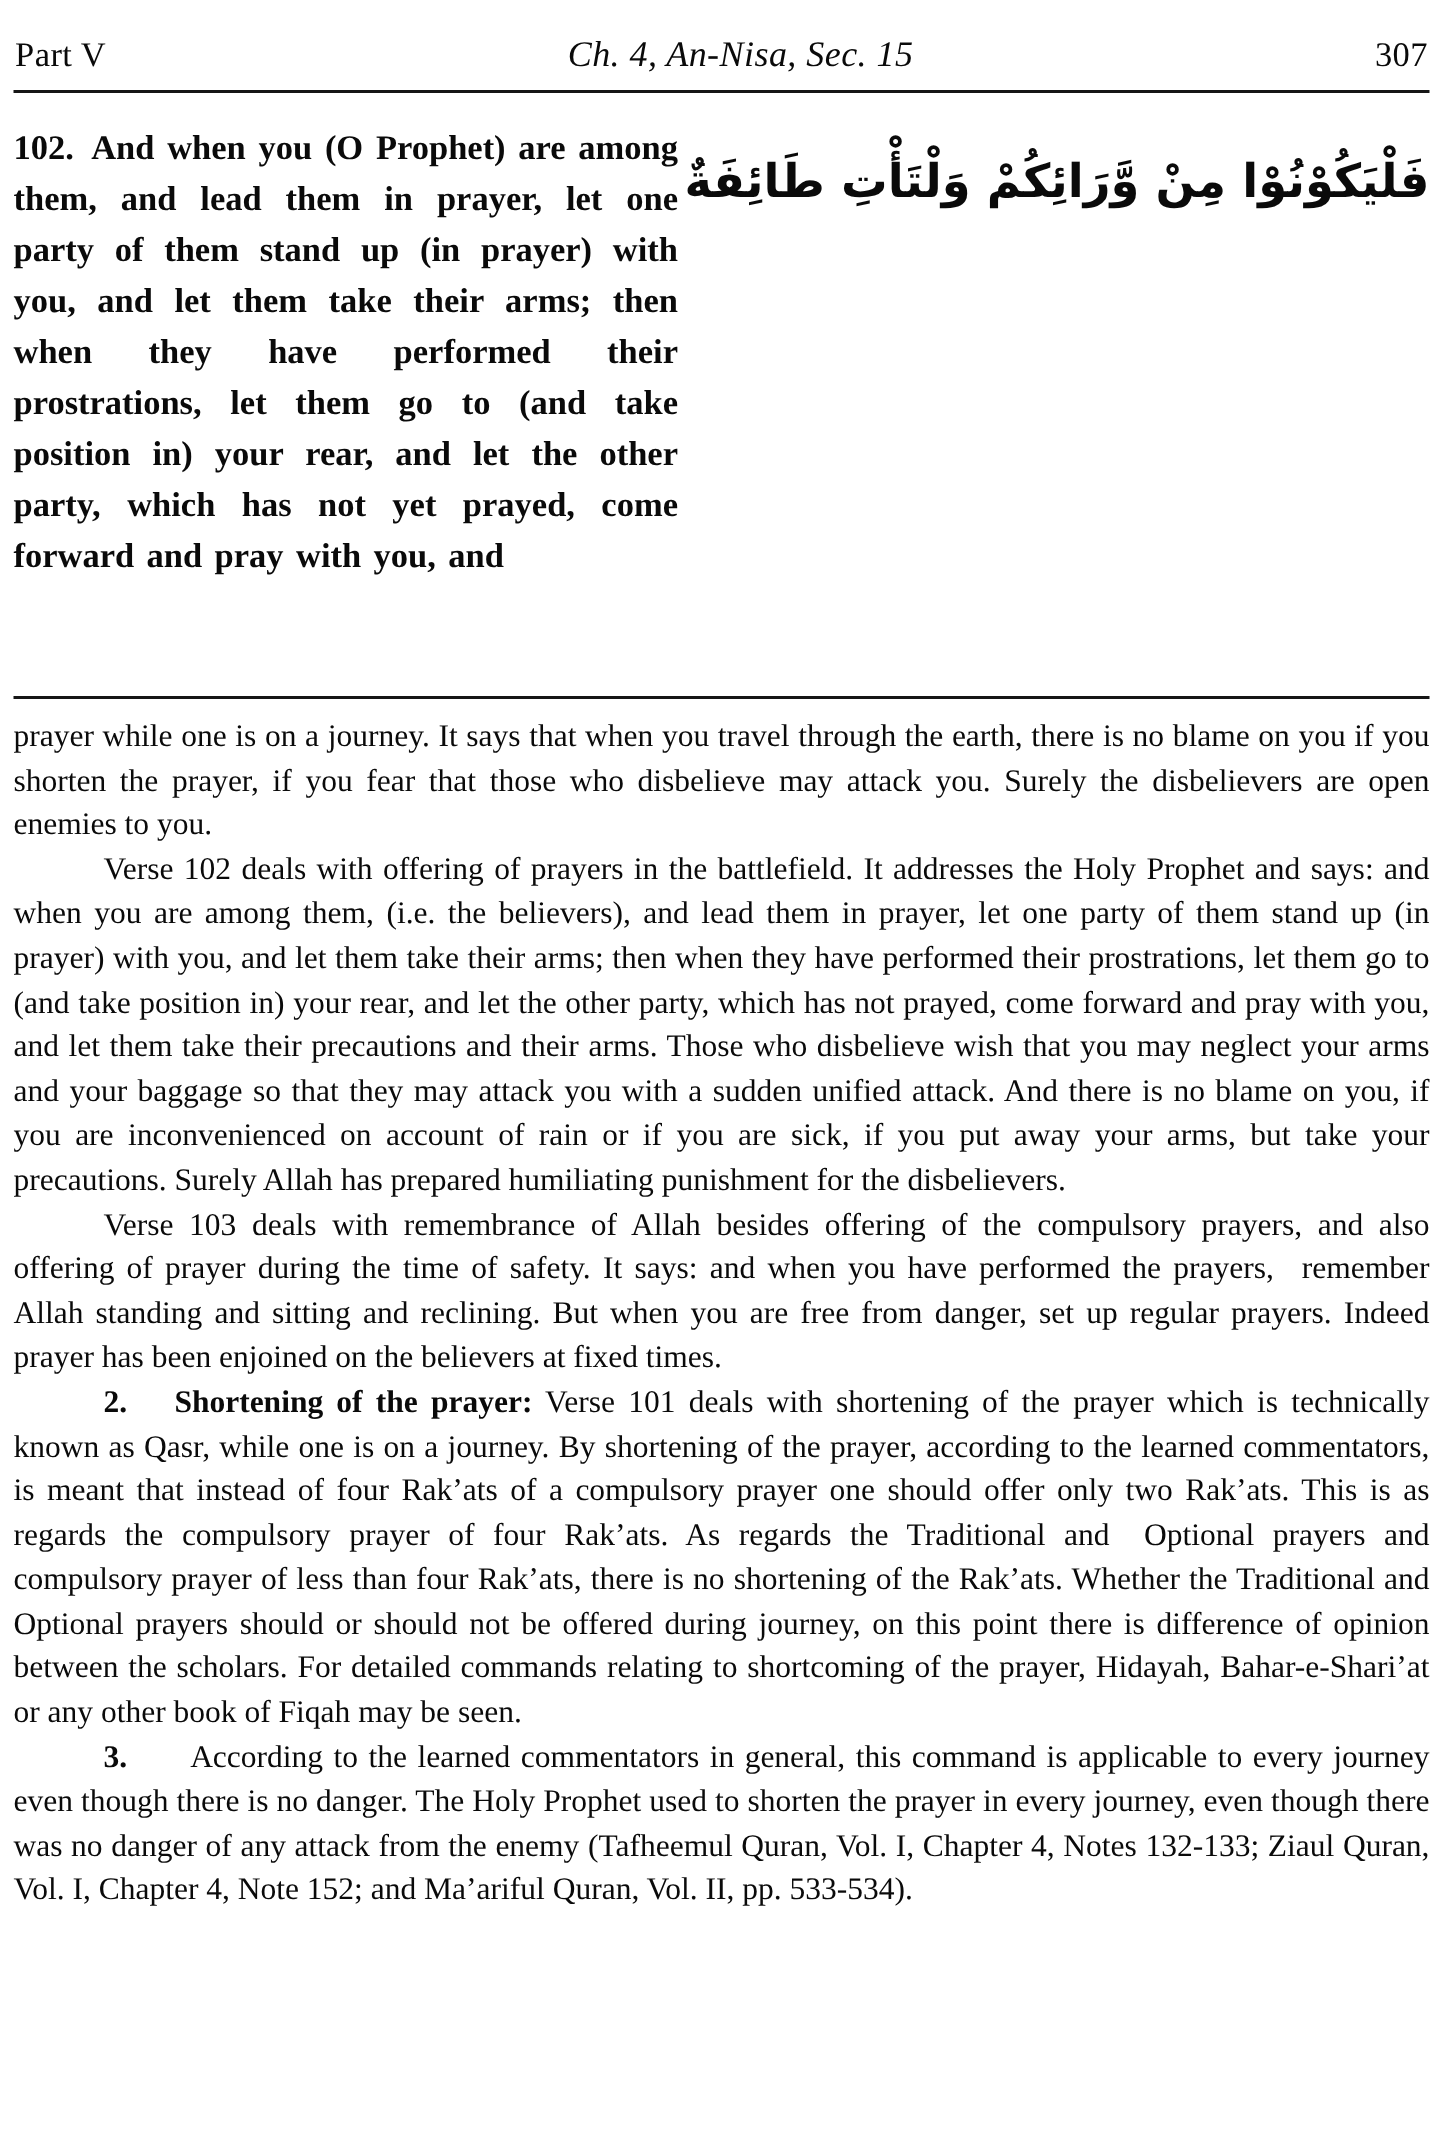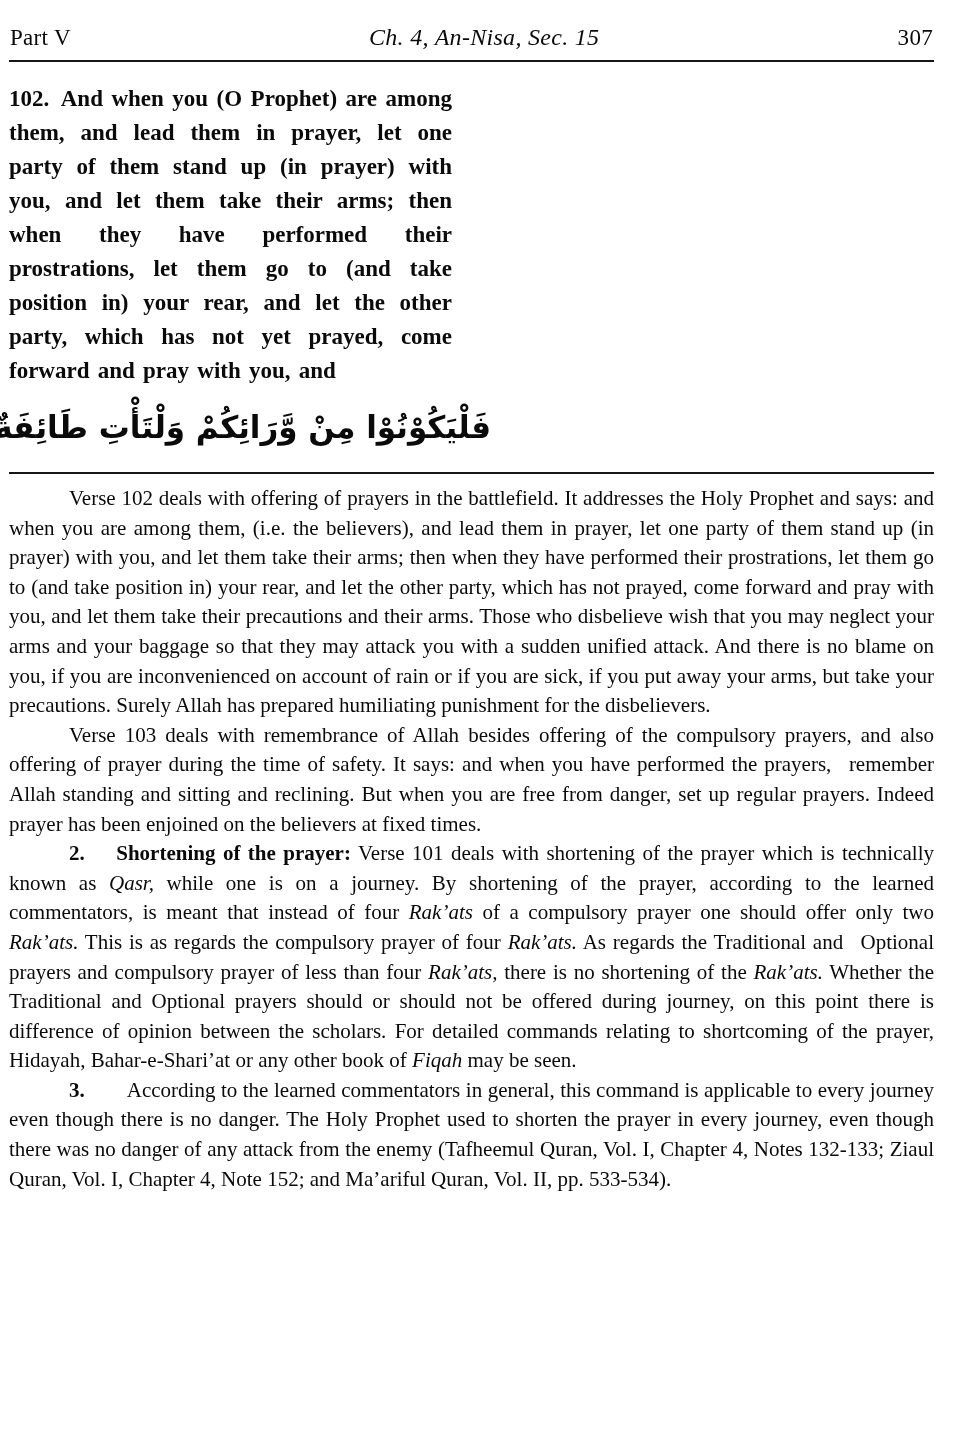--- a/index.html
+++ b/index.html
@@ -3,35 +3,34 @@
 <meta charset="utf-8">
 <style>
   * { margin: 0; padding: 0; box-sizing: border-box; }
   html, body { background: #ffffff; }
   body {
     width: 960px; height: 1430px;
     overflow: hidden;
     color: #0a0a0a;
     font-family: "Liberation Serif", serif;
   }
-  .page { padding: 6px 26px 0 9px; }
+  .page { padding: 6px 7px 0 9px; }
 
   .page-header {
     display: flex; justify-content: space-between; align-items: baseline;
     font-size: 23px; letter-spacing: 0.3px;
     padding: 2px 1px 9px 1px;
   }
   .page-header .chapter { font-style: italic; font-size: 24px; margin-top: 16px; }
   .rule { height: 2px; background: #161616; }
 
   .verse-row {
     display: flex; justify-content: space-between;
     padding: 20px 0 14px 0;
     min-height: 402px;
-    flex-direction: column;
   }
   .translation {
     width: 443px;
     font-weight: bold;
     font-size: 23px;
     line-height: 34px;
     text-align: justify;
     word-spacing: 2.5px;
   }
   .arabic {
@@ -48,21 +47,21 @@
   .arabic-line { white-space: nowrap; }
 
   .commentary {
     padding-top: 10px;
     font-size: 21px;
     line-height: 29.6px;
     text-align: justify;
   }
   .commentary p.indent { text-indent: 60px; }
   .commentary .b { font-weight: bold; }
-  .commentary .i { font-style: italic; }
+  .commentary .i { }
 </style>
 </head>
 <body>
 
 <div class="page">
 
   <header class="page-header">
     <span class="part">Part V</span>
     <span class="chapter">Ch. 4, An-Nisa, Sec. 15</span>
     <span class="pageno">307</span>
@@ -73,19 +72,20 @@
   <section class="verse-row">
     <div class="translation">102. And when you (O Prophet) are among them, and lead them in prayer, let one party of them stand up (in prayer) with you, and let them take their arms; then when they have performed their prostrations, let them go to (and take position in) your rear, and let the other party, which has not yet prayed, come forward and pray with you, and</div>
     <div class="arabic">
         <div class="arabic-line">فَلْيَكُوْنُوْا مِنْ وَّرَائِكُمْ وَلْتَأْتِ طَائِفَةٌ</div>
       </div>
   </section>
 
   <div class="rule"></div>
 
   <section class="commentary">
+      <p class=""><span>prayer while one is on a journey. It says that when you travel through the earth, there is no blame on you if you shorten the prayer, if you fear that those who disbelieve may attack you. Surely the disbelievers are open enemies to you.</span></p>
       <p class="indent"><span>Verse 102 deals with offering of prayers in the battlefield. It addresses the Holy Prophet and says: and when you are among them, (i.e. the believers), and lead them in prayer, let one party of them stand up (in prayer) with you, and let them take their arms; then when they have performed their prostrations, let them go to (and take position in) your rear, and let the other party, which has not prayed, come forward and pray with you, and let them take their precautions and their arms. Those who disbelieve wish that you may neglect your arms and your baggage so that they may attack you with a sudden unified attack. And there is no blame on you, if you are inconvenienced on account of rain or if you are sick, if you put away your arms, but take your precautions. Surely Allah has prepared humiliating punishment for the disbelievers.</span></p>
       <p class="indent"><span>Verse 103 deals with remembrance of Allah besides offering of the compulsory prayers, and also offering of prayer during the time of safety. It says: and when you have performed the prayers,  remember Allah standing and sitting and reclining. But when you are free from danger, set up regular prayers. Indeed prayer has been enjoined on the believers at fixed times.</span></p>
       <p class="indent"><span class="b">2.  Shortening of the prayer:</span><span> Verse 101 deals with shortening of the prayer which is technically known as </span><span class="i">Qasr,</span><span> while one is on a journey. By shortening of the prayer, according to the learned commentators, is meant that instead of four </span><span class="i">Rak’ats</span><span> of a compulsory prayer one should offer only two </span><span class="i">Rak’ats.</span><span> This is as regards the compulsory prayer of four </span><span class="i">Rak’ats.</span><span> As regards the Traditional and  Optional prayers and compulsory prayer of less than four </span><span class="i">Rak’ats,</span><span> there is no shortening of the </span><span class="i">Rak’ats.</span><span> Whether the Traditional and Optional prayers should or should not be offered during journey, on this point there is difference of opinion between the scholars. For detailed commands relating to shortcoming of the prayer, Hidayah, Bahar-e-Shari’at or any other book of </span><span class="i">Fiqah</span><span> may be seen.</span></p>
       <p class="indent"><span class="b">3.</span><span>  According to the learned commentators in general, this command is applicable to every journey even though there is no danger. The Holy Prophet used to shorten the prayer in every journey, even though there was no danger of any attack from the enemy (Tafheemul Quran, Vol. I, Chapter 4, Notes 132-133; Ziaul Quran, Vol. I, Chapter 4, Note 152; and Ma’ariful Quran, Vol. II, pp. 533-534).</span></p>
     </section>
 
 </div>
 
 </body></html>

